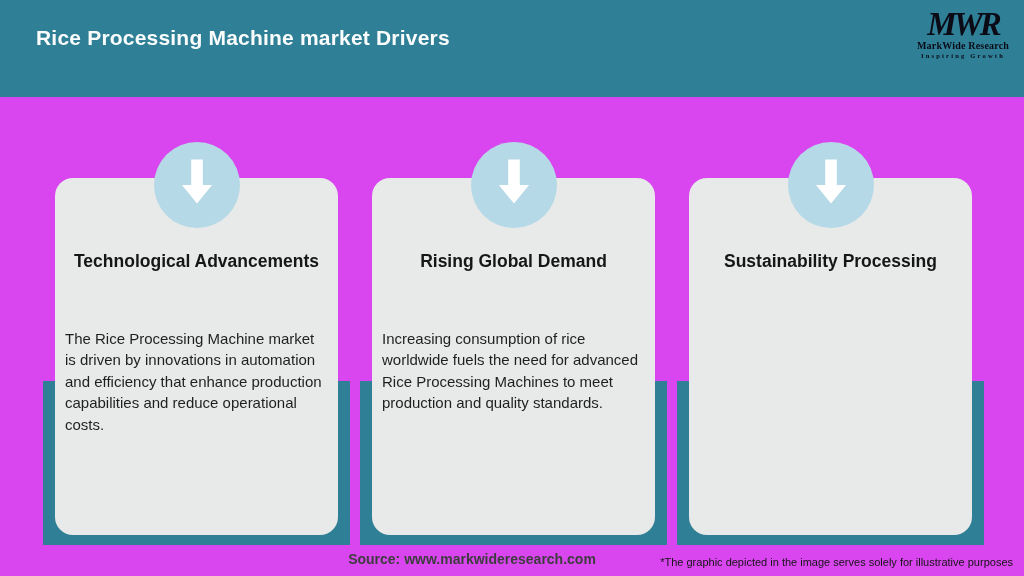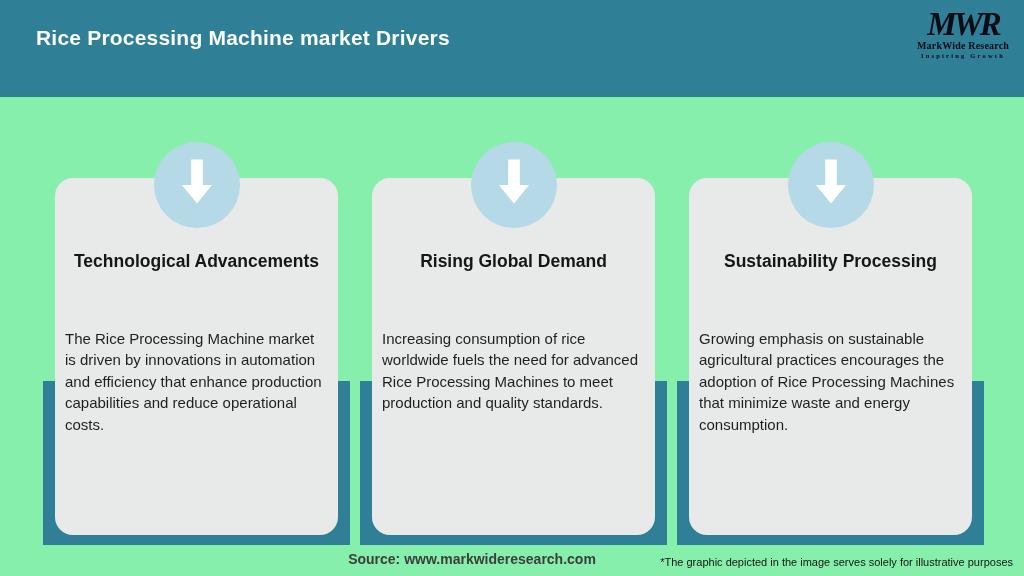--- a/index.html
+++ b/index.html
@@ -1,21 +1,21 @@
 <!DOCTYPE html>
 <html><head>
 <meta charset="utf-8">
 <style>
   * { margin: 0; padding: 0; box-sizing: border-box; }
   html, body { background: #ffffff; }
   .canvas {
     position: relative;
     width: 1024px;
     height: 576px;
-    background: #86efac;
+    background: #d946ef;
     overflow: hidden;
     font-family: "Liberation Sans", sans-serif;
   }
 
   
   .header-bar {
     position: absolute;
     left: 0; top: 0;
     width: 1024px; height: 97px;
     background: #2f7f97;
@@ -178,19 +178,18 @@
 
   <div class="card card-3">
     <div class="badge">
       <span>
         <svg width="58" height="76" viewBox="0 0 100 100" aria-hidden="true">
           <path d="M40 6 H60 V50 H76 L50 82 L24 50 H40 Z" fill="#ffffff"></path>
         </svg>
       </span>
     </div>
     <h3 class="card-title">Sustainability Processing</h3>
-    <p class="card-body">Growing emphasis on sustainable agricultural practices encourages the adoption of Rice Processing Machines that minimize waste and energy consumption.</p>
   </div>
 
   <div class="source-text">Source: www.markwideresearch.com</div>
   <div class="disclaimer-text">*The graphic depicted in the image serves solely for illustrative purposes</div>
 
 </div>
 
 </body></html>

